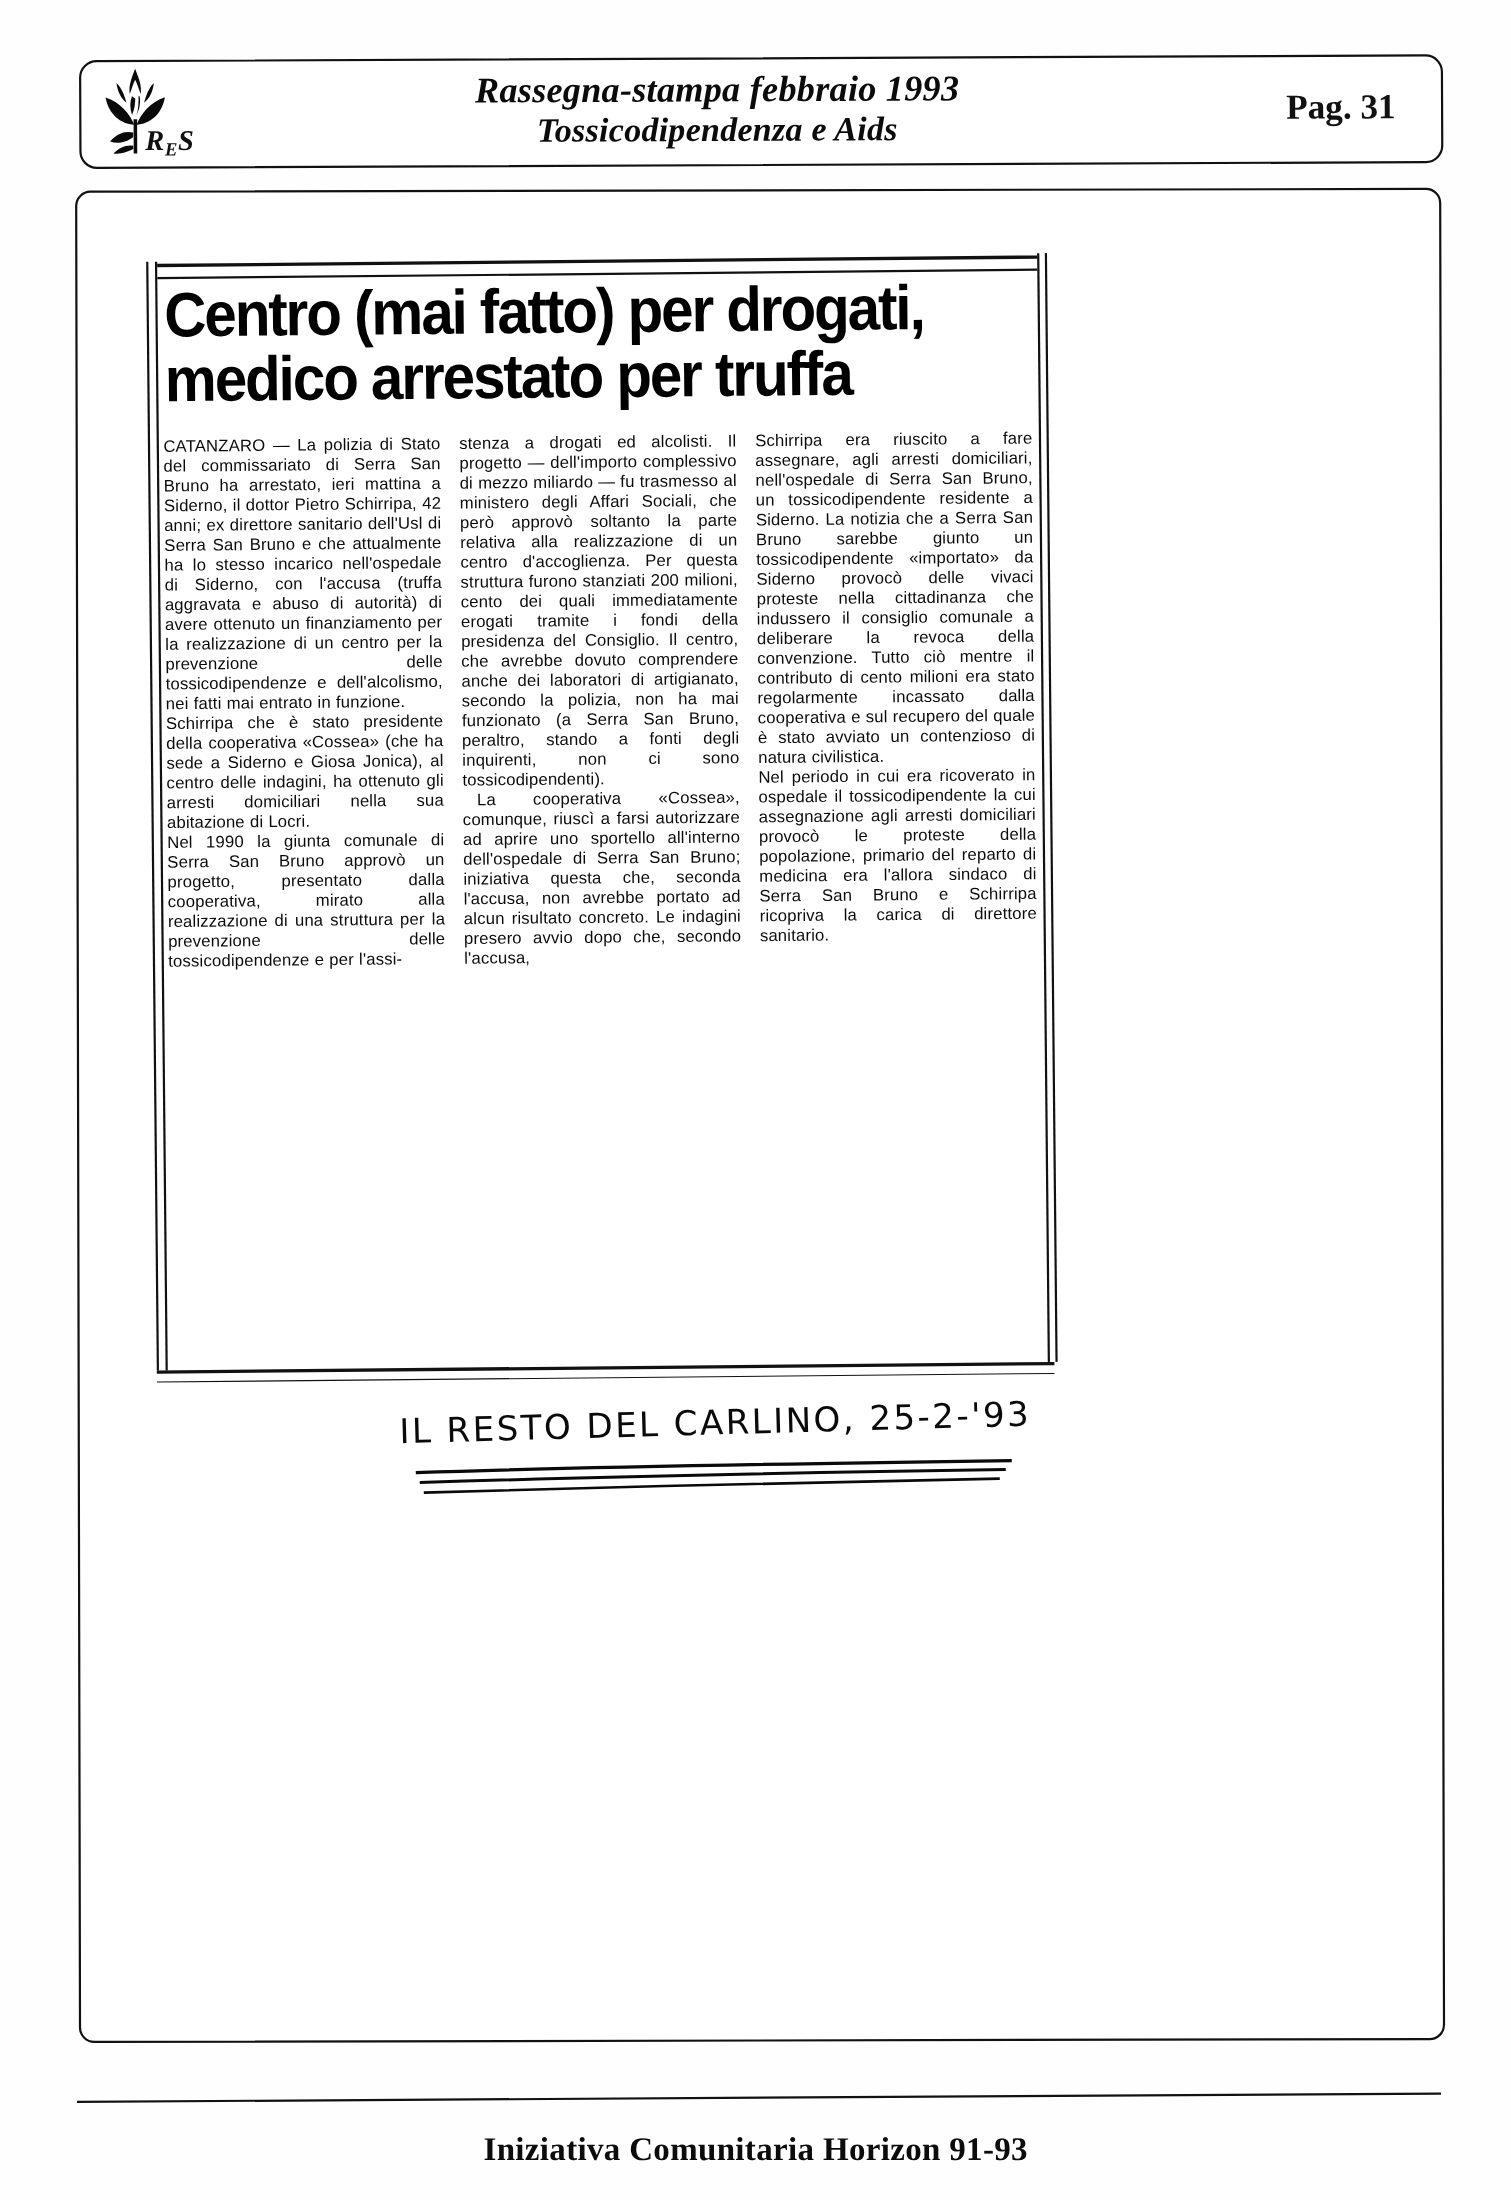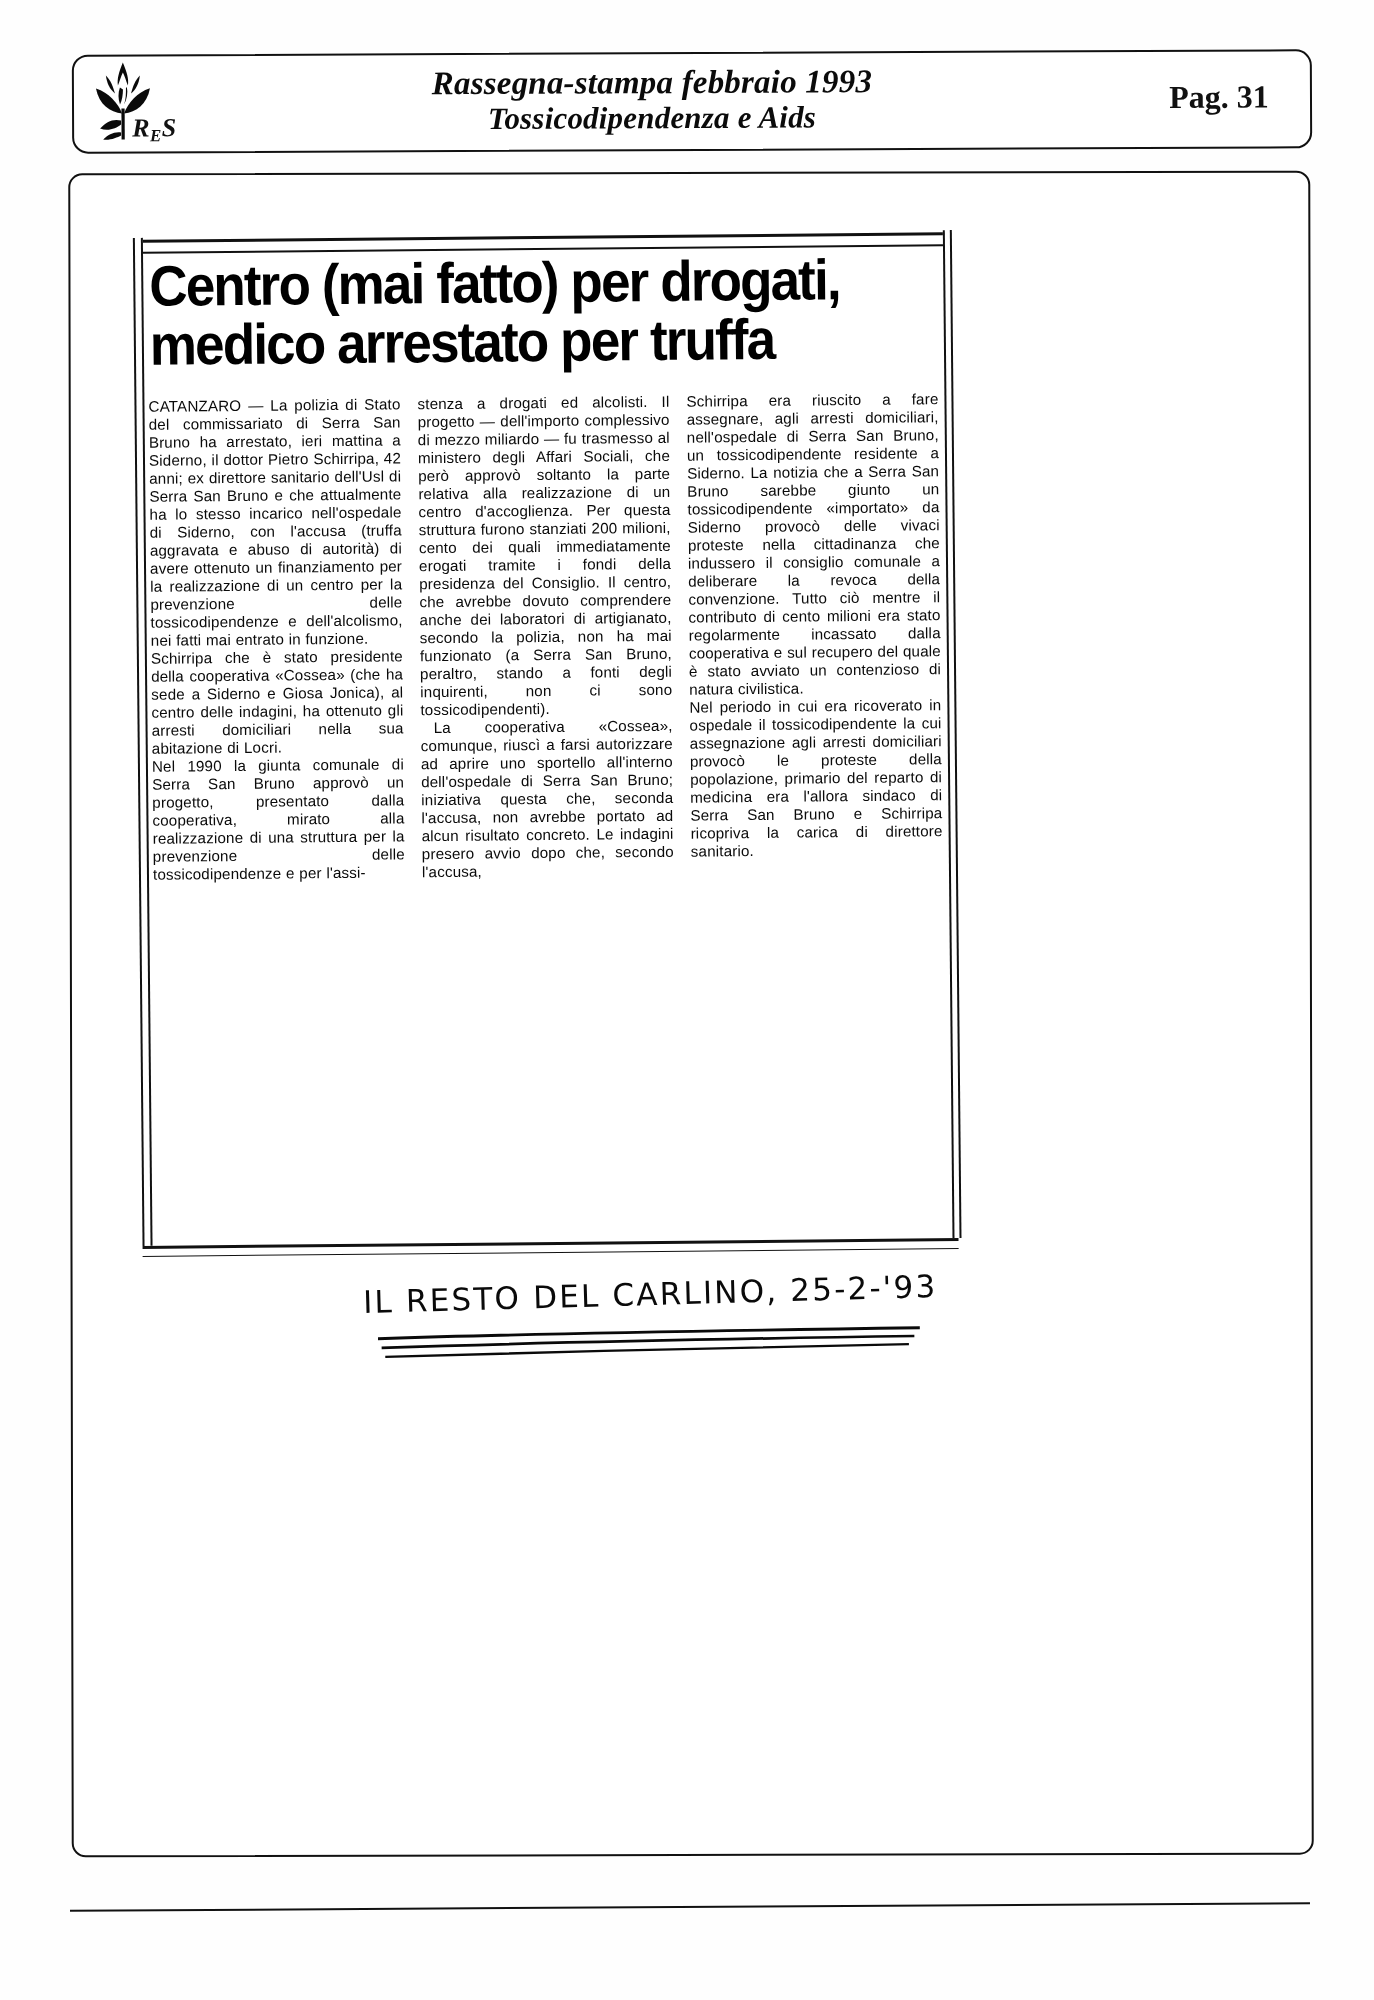--- a/index.html
+++ b/index.html
@@ -316,14 +316,15 @@
   <div class="handwriting">
     <div class="hw-text">IL RESTO DEL CARLINO, 25-2-'93</div>
     <svg class="hw-rules" width="620" height="44" viewBox="0 0 620 44">
       <path d="M2 14 C180 8, 380 5, 598 2" stroke="#0a0a0a" stroke-width="3.2" fill="none"></path>
       <path d="M6 24 C190 18, 390 14, 592 11" stroke="#0a0a0a" stroke-width="3" fill="none"></path>
       <path d="M10 34 C200 28, 400 24, 586 20" stroke="#0a0a0a" stroke-width="2.6" fill="none"></path>
     </svg>
   </div>
 
   <div class="footer-rule"></div>
+  <div class="footer-text">Iniziativa Comunitaria Horizon 91-93</div>
 
 </div>
 
 </body></html>

